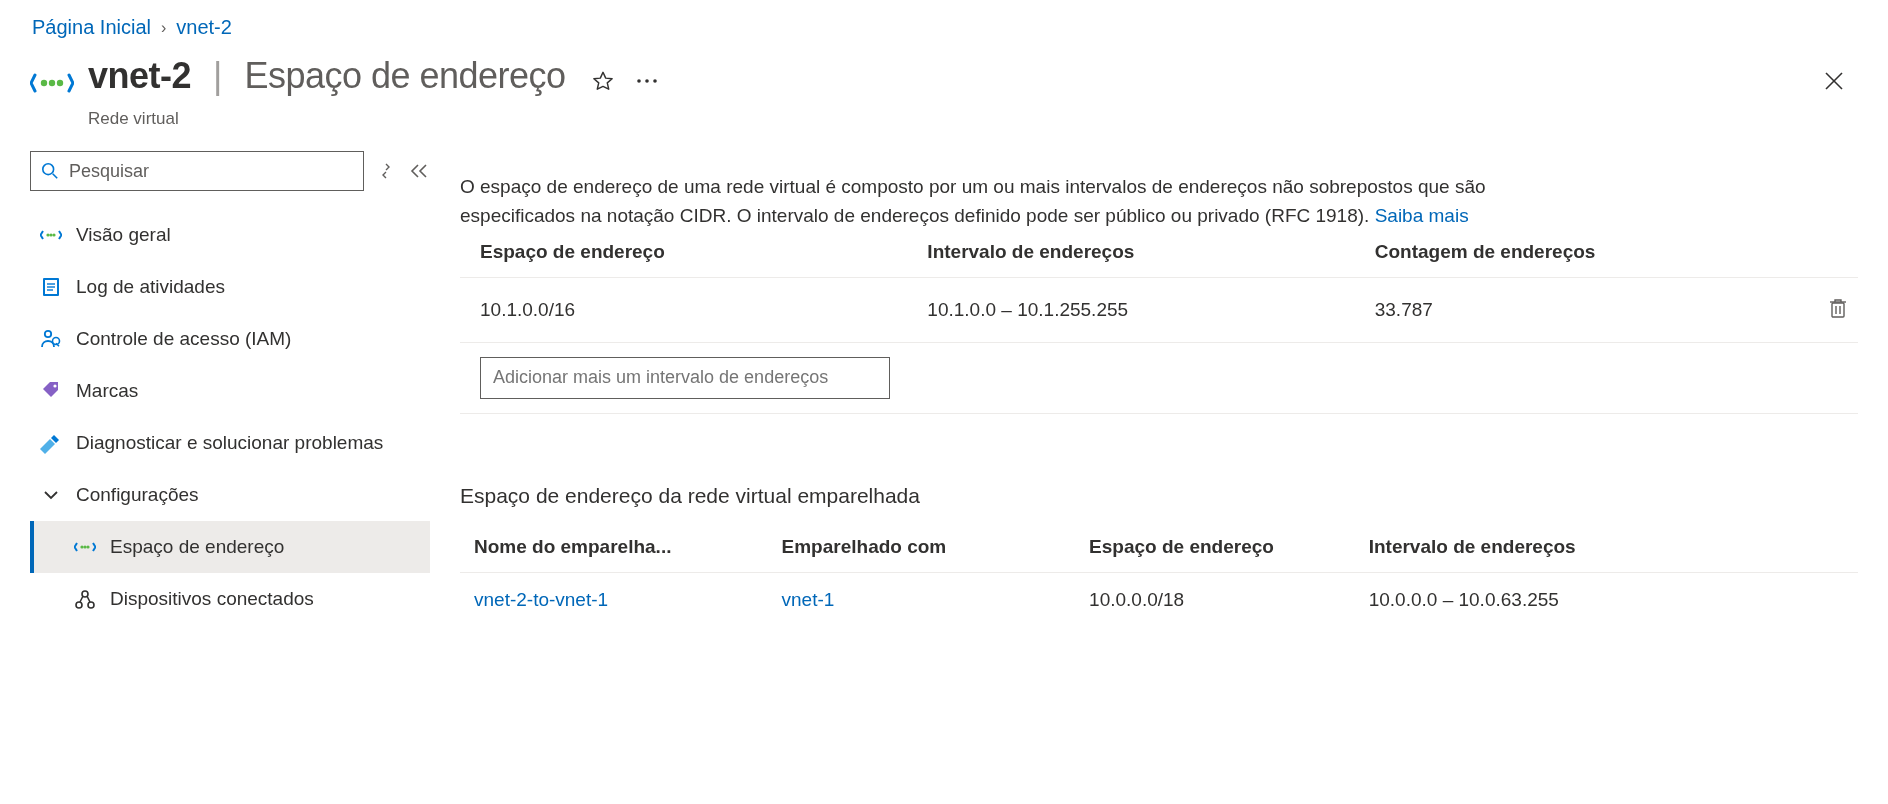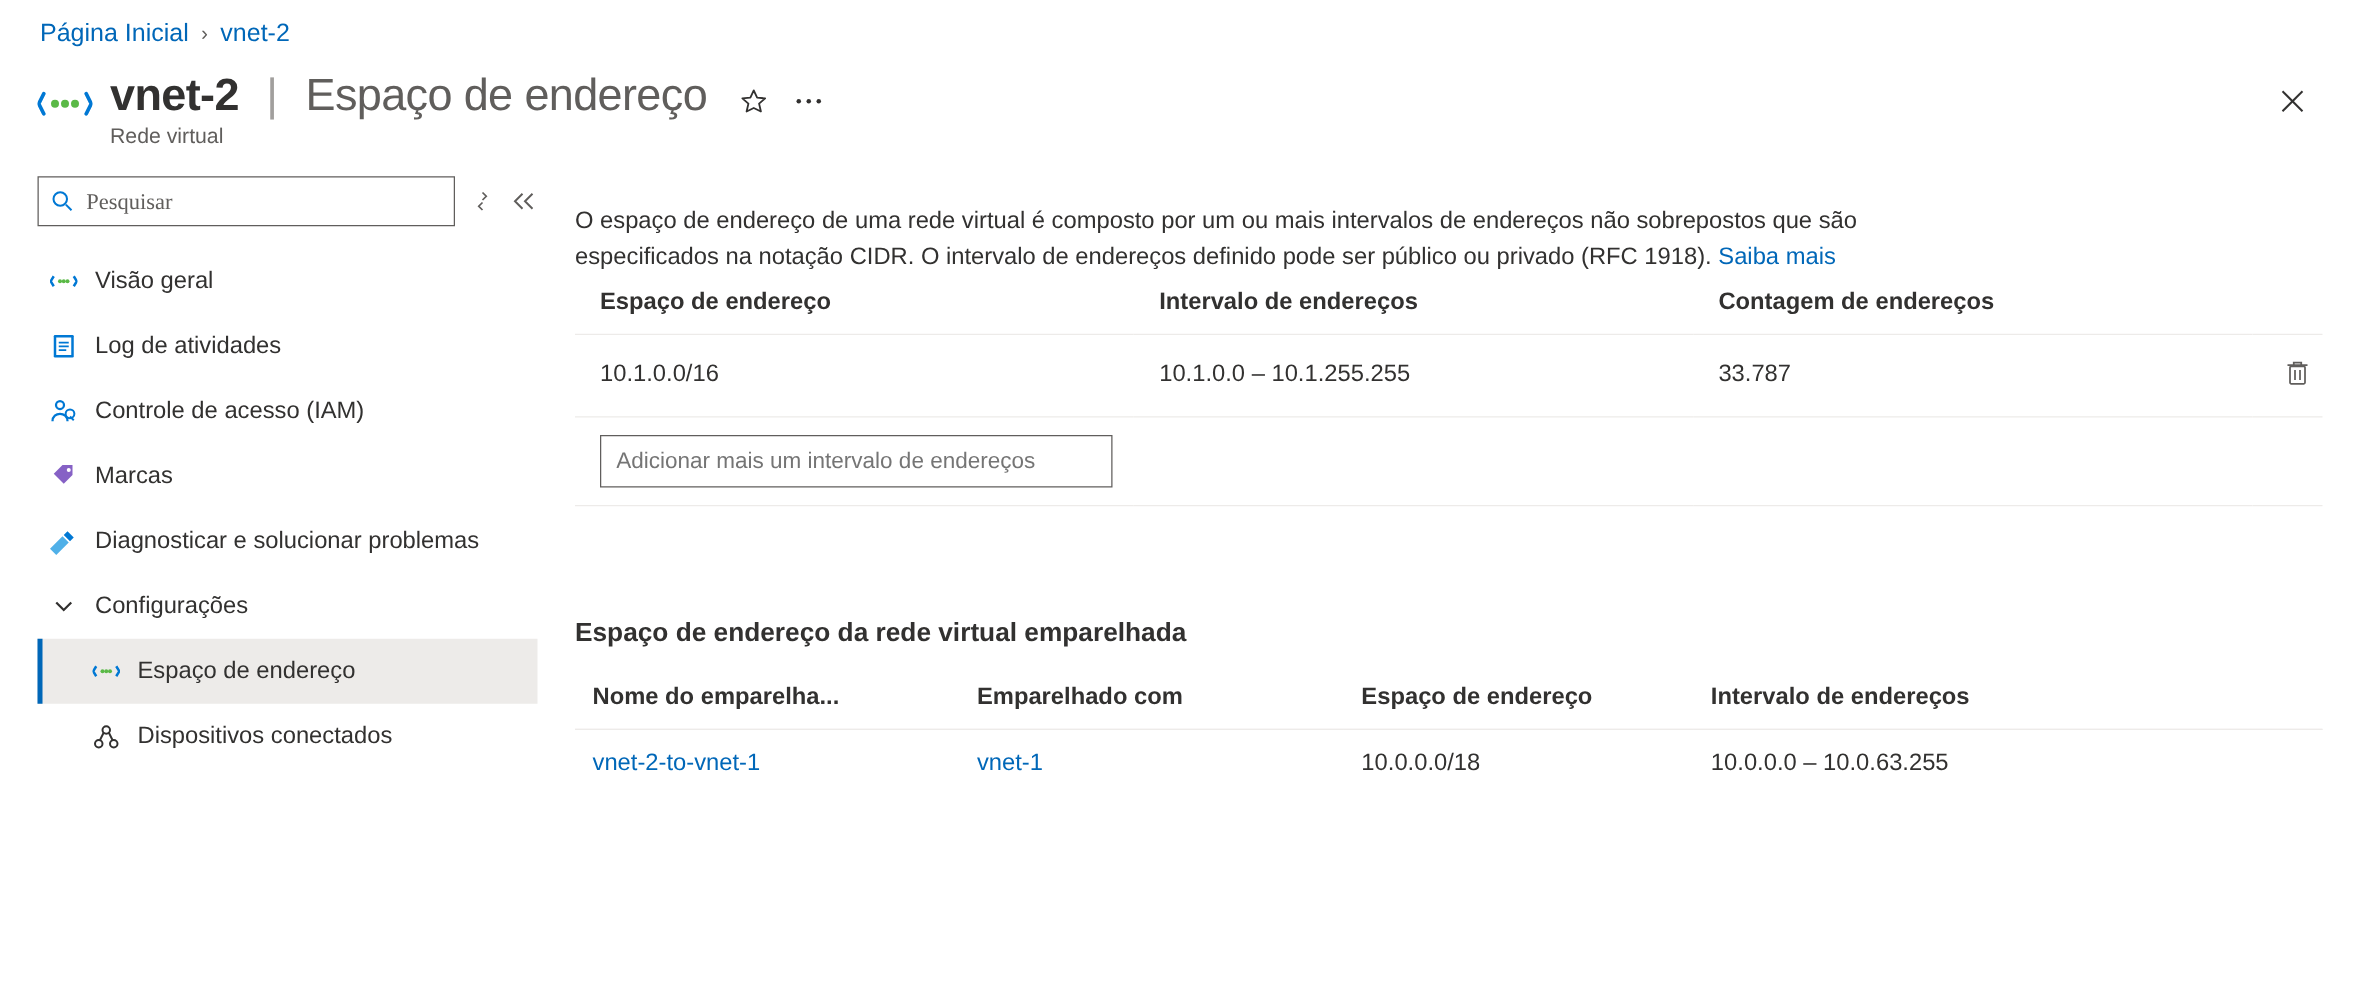--- a/index.html
+++ b/index.html
@@ -35,21 +35,21 @@
     font-weight: 600;
     letter-spacing: -0.5px;
   }
   .title-sub {
     font-size: 36px;
     font-weight: 400;
     color: #605e5c;
     letter-spacing: -0.5px;
   }
   .title-sep { font-size: 36px; font-weight: 300; color: #a19f9d; margin: 0 4px; }
-  .resource-type { font-size: 17px; color: #605e5c; margin-top: 2px; }
+  .resource-type { font-size: 17px; color: #605e5c; margin-top: 12px; }
   .title-actions { display: flex; align-items: center; gap: 18px; margin-left: 6px; margin-top: 10px; }
   .title-actions .icon-btn {
     background: none; border: none; cursor: pointer; padding: 2px;
     color: #323130;
   }
   .header-spacer { flex: 1 1 auto; }
   .close-btn {
     background: none; border: none; cursor: pointer;
     width: 40px; height: 40px; font-size: 22px; color: #323130;
     margin-top: 6px;
@@ -65,21 +65,21 @@
     flex: 1 1 auto;
     display: flex;
     align-items: center;
     border: 1px solid #605e5c;
     height: 40px;
     padding: 0 10px;
     gap: 8px;
   }
   .search-box input {
     border: none; outline: none; flex: 1; font-size: 18px;
-    color: #000000; background: transparent; font-family: Liberation Serif, serif;
+    color: #000000; background: transparent;
   }
   .search-box input::placeholder { color: #605e5c; }
   .search-ctrl-btn { background: none; border: none; cursor: pointer; color: #605e5c; padding: 2px; }
 
   .side-menu { list-style: none; margin: 0; padding: 0; }
   .side-menu li {
     display: flex; align-items: center; gap: 14px;
     height: 52px; padding: 0 6px 0 6px;
     font-size: 19px; cursor: pointer;
     border-left: 4px solid transparent;
@@ -134,22 +134,22 @@
     height: 42px;
     border: 1px solid #605e5c;
     font-size: 18px;
     padding: 0 12px;
     color: #605e5c;
     background: #fff;
   }
 
   h3.section {
     font-size: 21px;
-    font-weight: 700;
-    margin: 90px 0 14px 0;
+    font-weight: 400;
+    margin: 70px 0 14px 0;
   }
 
   table.peer {
     width: 100%;
     border-collapse: collapse;
   }
   table.peer th {
     text-align: left;
     font-weight: 600;
     font-size: 19px;

